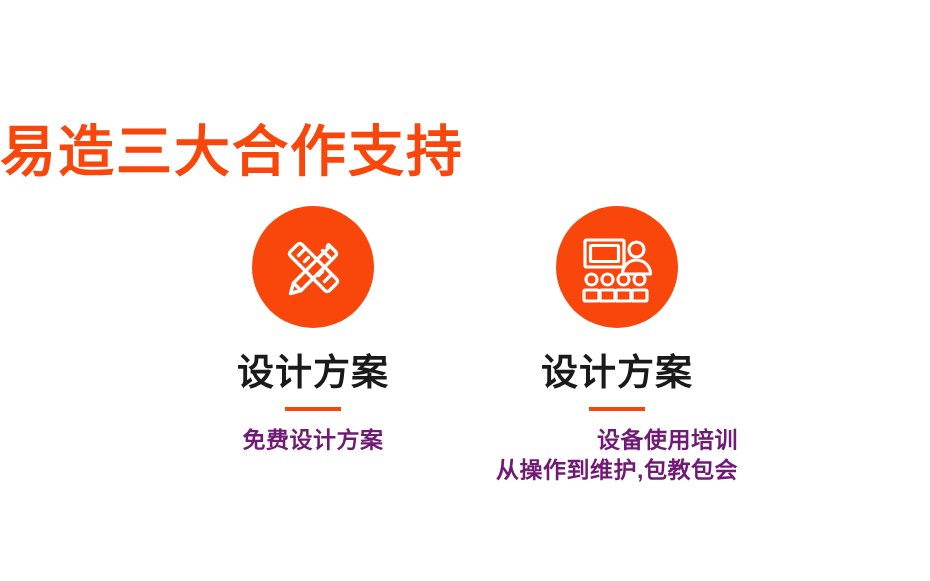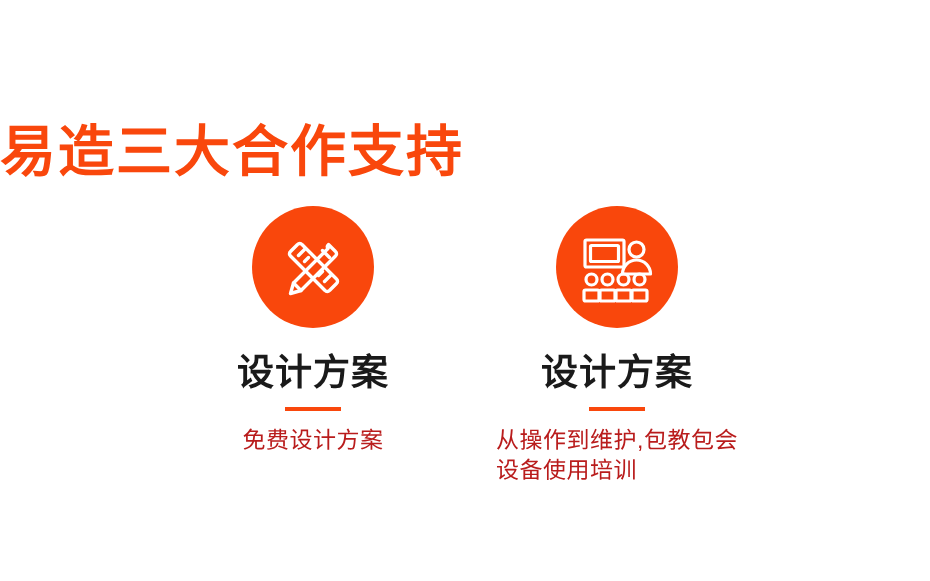--- a/index.html
+++ b/index.html
@@ -87,24 +87,25 @@
     width: 56px;
     height: 4px;
     background: #f9470c;
     margin-top: 13px;
     margin-bottom: 14px;
   }
 
   .col-desc {
     font-size: 23px;
     line-height: 30px;
-    color: #b91c1c;
-    text-align: left;
+    color: #701a75;
+    text-align: right;
     letter-spacing: 0.5px;
     white-space: nowrap;
+    font-weight: bold;
   }
   .col-desc .line { display: block; }
 </style>
 </head>
 <body>
 
 <div class="page">
 
   <h1 class="page-title">易造三大合作支持</h1>
 
@@ -154,20 +155,20 @@
             <rect x="5" y="61" width="15" height="11" rx="1.5"></rect>
             <rect x="21" y="61" width="15" height="11" rx="1.5"></rect>
             <rect x="37" y="61" width="15" height="11" rx="1.5"></rect>
             <rect x="53" y="61" width="15" height="11" rx="1.5"></rect>
           </svg>
         </span>
       </div>
       <div class="col-heading">设计方案</div>
       <div class="divider"></div>
       <div class="col-desc">
+        <span class="line">设备使用培训</span>
         <span class="line">从操作到维护,包教包会</span>
-        <span class="line">设备使用培训</span>
       </div>
     </div>
 
 
   </div>
 </div>
 
 </body></html>

